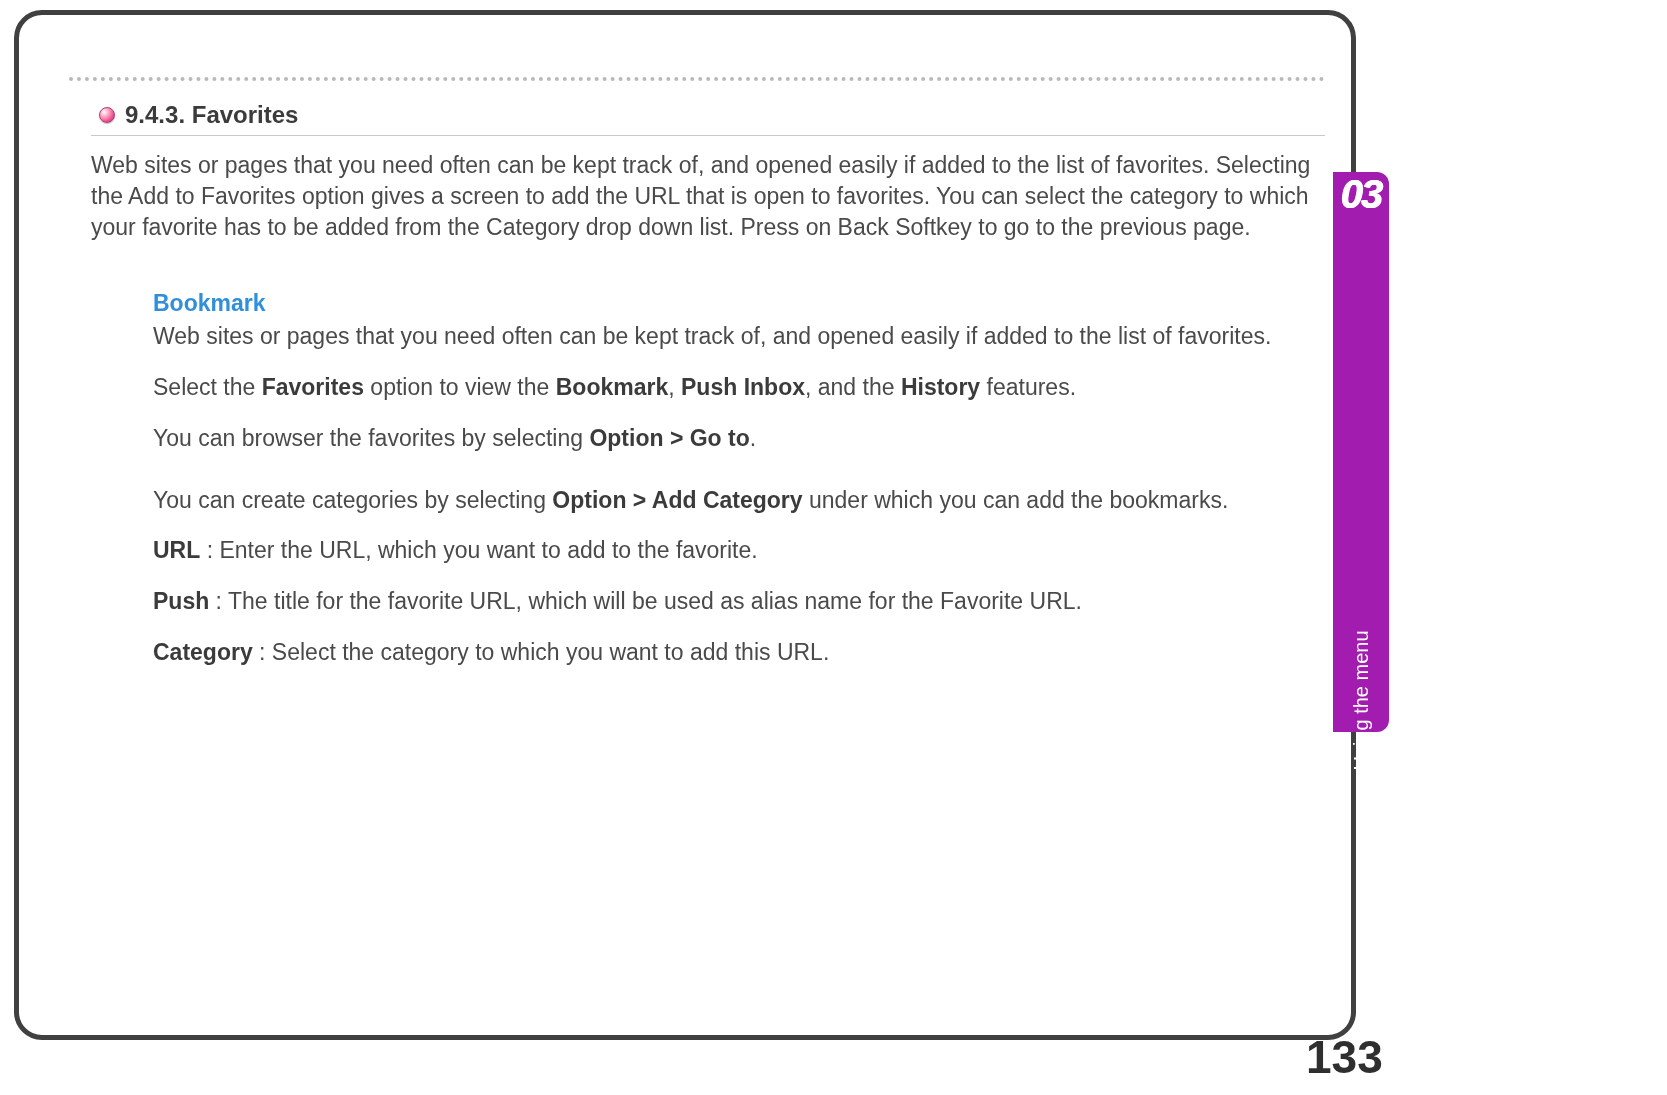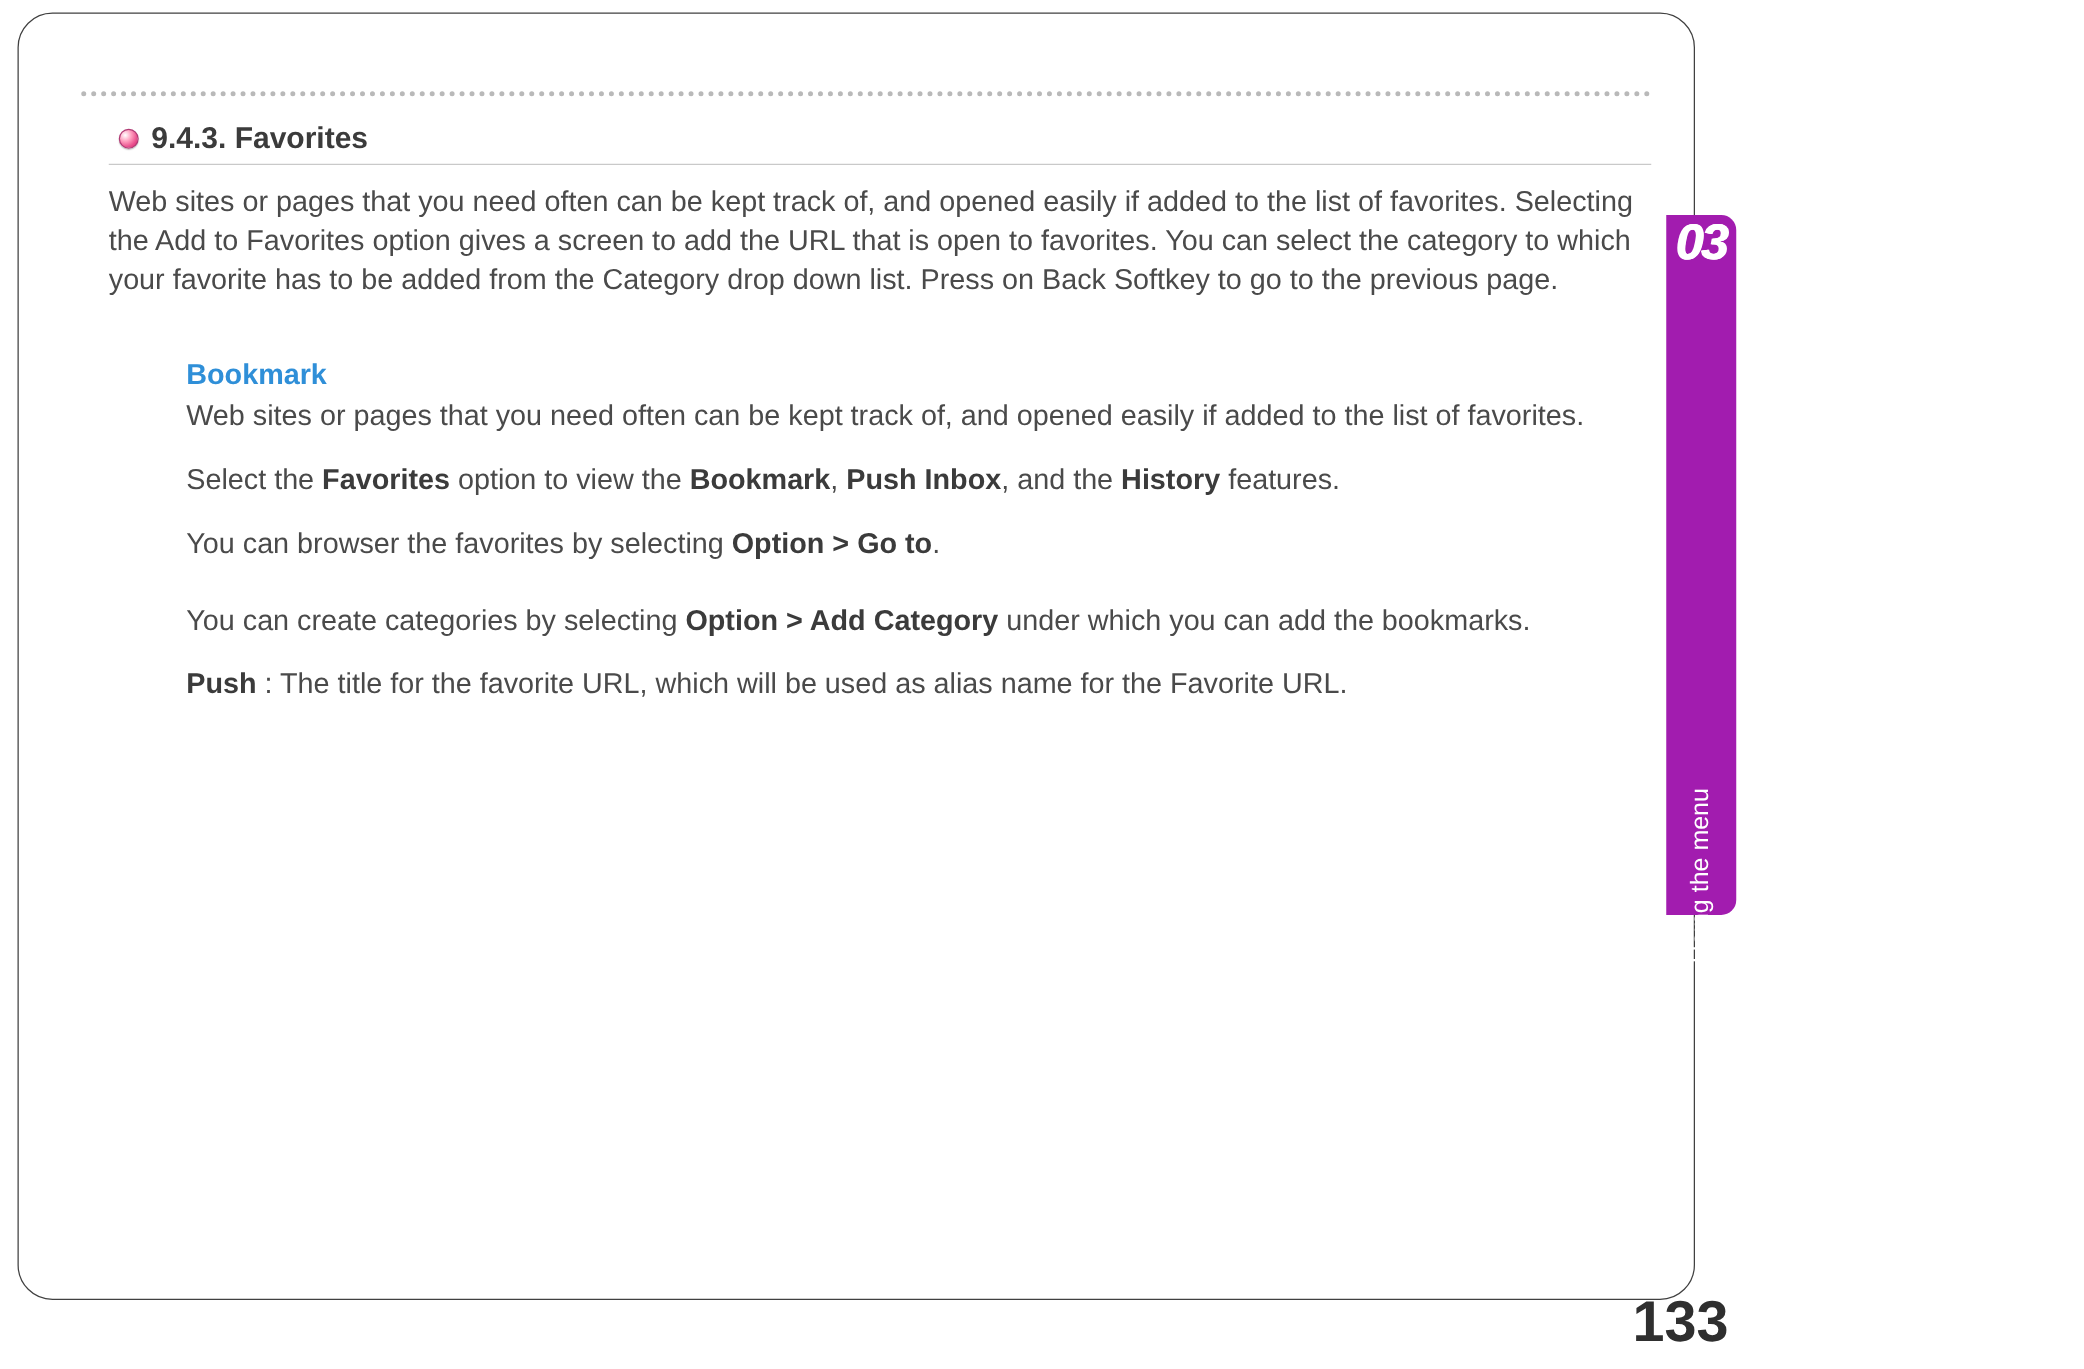--- a/index.html
+++ b/index.html
@@ -10,21 +10,21 @@
     height: 1095px;
     position: relative;
     overflow: hidden;
   }
   .page-frame {
     position: absolute;
     left: 14px;
     top: 10px;
     width: 1342px;
     height: 1030px;
-    border: 1px solid #404040;
+    border: 5px solid #404040;
     border-radius: 28px;
     background: #fff;
   }
   .content {
     position: absolute;
     left: 50px;
     top: 62px;
     width: 1256px;
   }
   .dotted-rule {
@@ -159,21 +159,27 @@
 
       <p class="para">
         <span>You can browser the favorites by selecting </span><span class="b">Option &gt; Go to</span><span>.</span><br>
         <br>
         <span>You can create categories by selecting </span><span class="b">Option &gt; Add Category</span><span> under which you can add the bookmarks.</span>
       </p>
 
 
 
       <p class="para">
+        <span class="b">URL</span><span> : Enter the URL, which you want to add to the favorite.</span>
+      </p>
+      <p class="para">
         <span class="b">Push</span><span> : The title for the favorite URL, which will be used as alias name for the Favorite URL.</span>
+      </p>
+      <p class="para">
+        <span class="b">Category</span><span> : Select the category to which you want to add this URL.</span>
       </p>
     </div>
   </div>
 </div>
 
 <div class="side-tab">
   <div class="side-tab-num">03</div>
   <div class="side-tab-label">Using the menu</div>
 </div>
 

